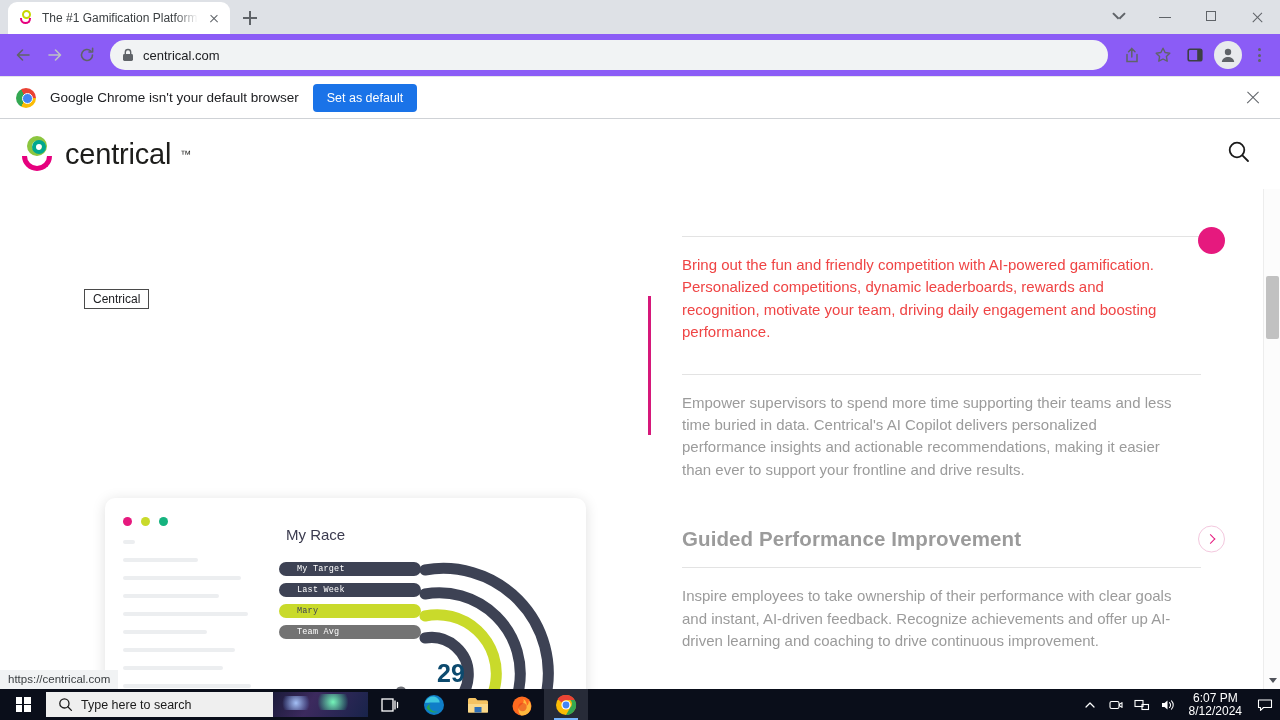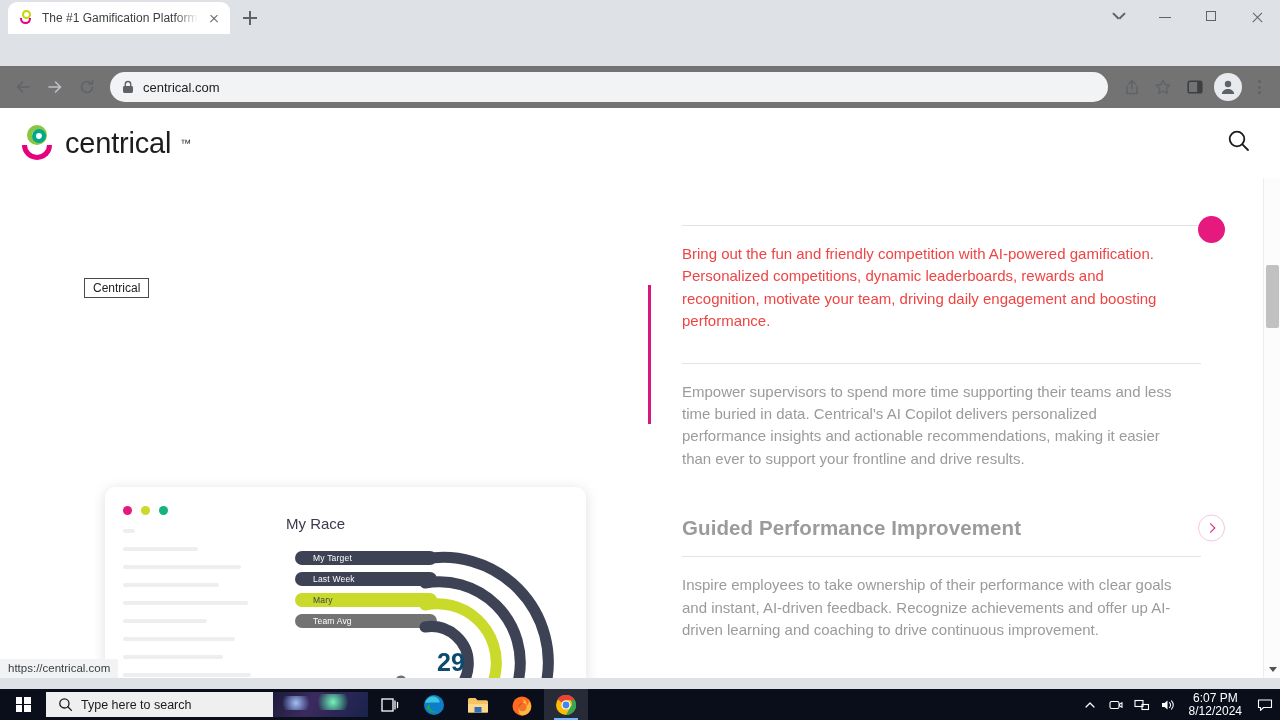--- a/index.html
+++ b/index.html
@@ -58,21 +58,21 @@
   .wc-chev::after  { left: 22px; transform: rotate(-45deg); }
   .wc-min i  { left: 17px; top: 17px; width: 12px; height: 1.4px; }
   .wc-max i  { left: 18px; top: 11px; width: 10px; height: 10px; background: none; border: 1.4px solid #5f6368; }
   .wc-close::before, .wc-close::after {
     content:""; position:absolute; left:17px; top:16.5px; width:13px; height:1.4px; background:#5f6368;
   }
   .wc-close::before { transform: rotate(45deg); }
   .wc-close::after  { transform: rotate(-45deg); }
 
   
-  .toolbar { height: 42px; background: #737373; display: flex; align-items: center; padding: 0 8px; gap: 2px; margin-top: 32px; }
+  .toolbar { height: 42px; background: #8b5cf6; display: flex; align-items: center; padding: 0 8px; gap: 2px; }
   .navbtn { width: 30px; height: 30px; position: relative; flex: 0 0 30px; }
   .navbtn svg { position: absolute; left: 6px; top: 6px; }
   .omnibox {
     flex: 1; height: 30px; background: #f1f3f4; border-radius: 16px;
     display: flex; align-items: center; padding: 0 12px; gap: 9px; margin: 0 6px;
   }
   .omnibox .url { font-size: 13px; color: #202124; }
   .tb-icon { width: 30px; height: 30px; position: relative; flex: 0 0 30px; }
   .tb-icon svg { position: absolute; left: 5px; top: 5px; }
   .avatar-btn { width: 28px; height: 28px; border-radius: 50%; background: #e8eaed; position: relative; flex:0 0 28px; margin: 0 2px;}
@@ -139,21 +139,21 @@
   .left-panel { position: absolute; left: 0; top: 69px; width: 648px; bottom: 0; background: #fff; overflow: hidden; }
   .race-card {
     position: absolute; left: 105px; top: 193px; width: 481px; height: 310px;
     background: #fff; border-radius: 10px; box-shadow: 0 2px 14px rgba(0,0,0,0.13);
   }
   .dots3 { position: absolute; left: 18px; top: 19px; display: flex; gap: 9px; }
   .dots3 i { width: 9px; height: 9px; border-radius: 50%; display: block; }
   .skeleton { position: absolute; left: 18px; top: 42px; width: 140px; }
   .skeleton i { display: block; height: 4px; background: #eceef0; border-radius: 3px; margin-bottom: 14px; }
   .race-title { position: absolute; left: 181px; top: 28px; font-size: 15px; color: #3b3b4f; }
-  .legend { position: absolute; left: 190px; top: 64px; width: 142px; }
+  .legend { position: absolute; left: 174px; top: 64px; width: 142px; font-family: Liberation Mono, monospace; }
   .legend-row {
     height: 14px; border-radius: 8px; margin-bottom: 7px;
     display: flex; align-items: center; padding-left: 18px;
     font-size: 8.5px; letter-spacing: .2px;
   }
   .arcs { position: absolute; left: 208px; top: 52px; width: 260px; height: 250px; }
   .pts {
     position: absolute; left: 316px; top: 163px; text-align: center; width: 60px;
   }
   .pts .num { font-size: 25px; font-weight: bold; color: #0c4a6e; line-height: 1; }
@@ -311,20 +311,26 @@
           <path d="M2.8 16c.4-3.3 3.1-5 6.2-5s5.8 1.7 6.2 5z" fill="#5f6368"></path>
         </svg>
     </div>
     <div class="dots">
         <span></span>
         <span></span>
         <span></span>
       </div>
   </div>
 
+  <div class="infobar">
+    <span class="chrome-logo"></span>
+    <span class="infobar-text">Google Chrome isn't your default browser</span>
+    <button class="set-default">Set as default</button>
+    <span class="infobar-close"></span>
+  </div>
 
   <div class="viewport">
 
     <div class="site-header">
       <div class="brand">
         <span class="brand-mark">
           <span class="bm-o"></span>
             <span class="bm-o2"></span>
             <span class="bm-u"></span>
         </span>

